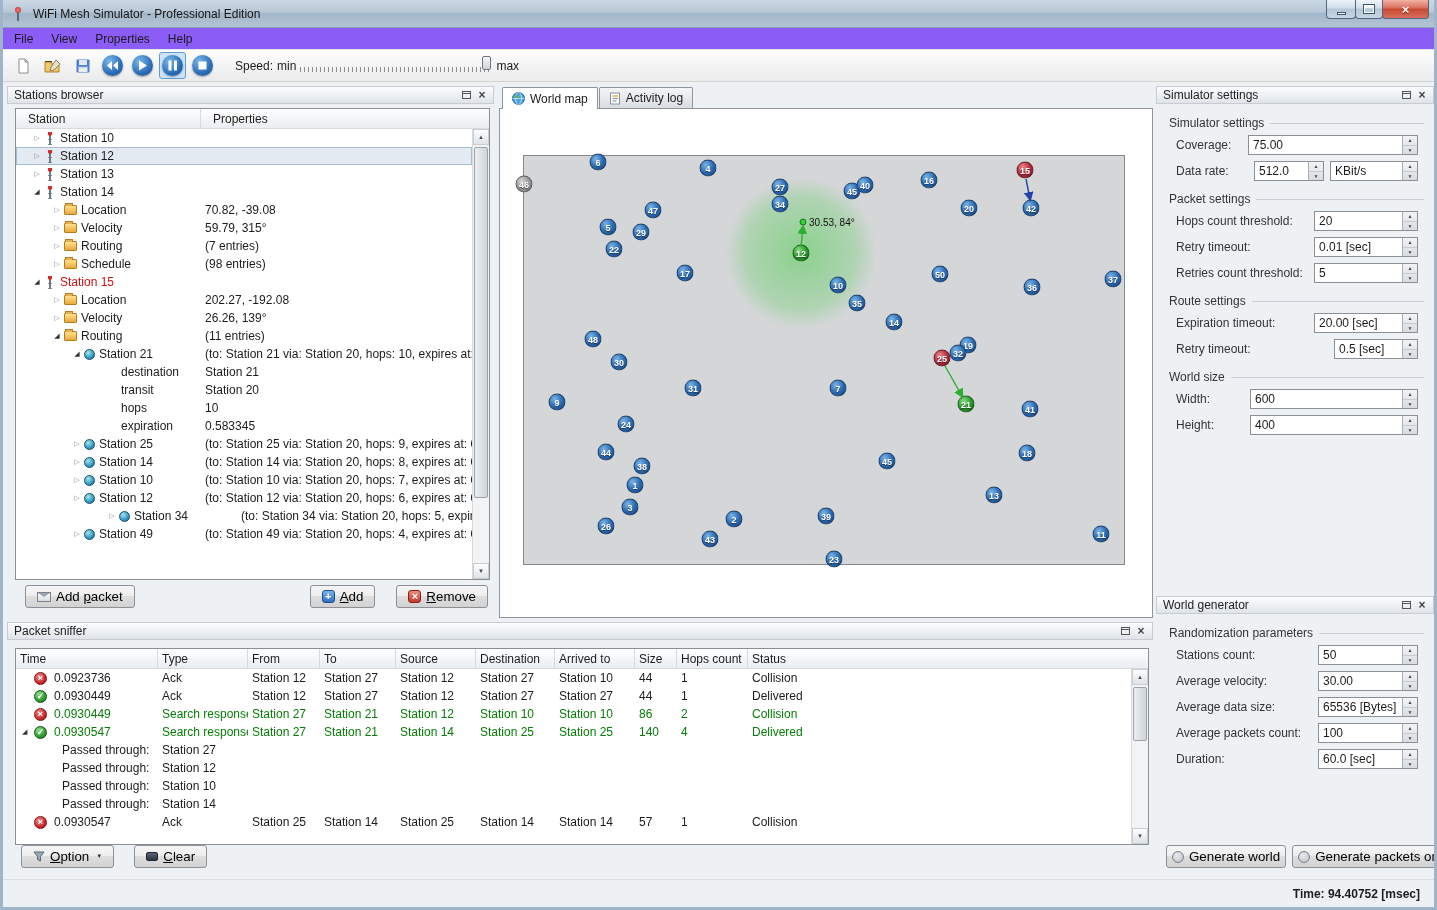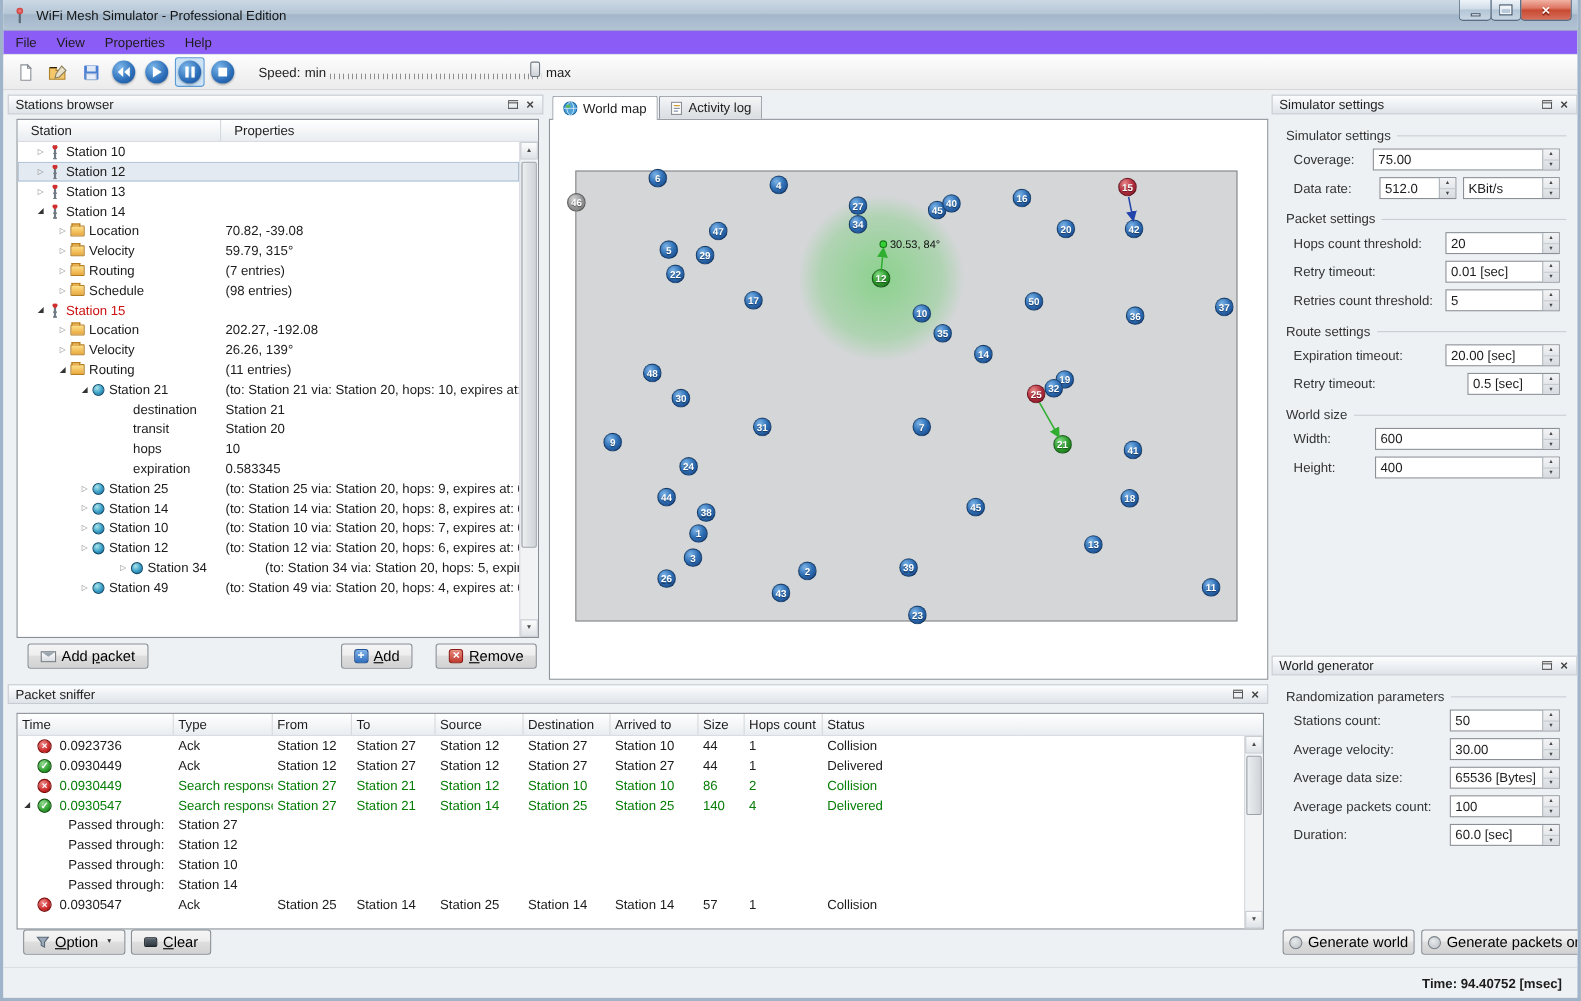--- a/index.html
+++ b/index.html
@@ -129,21 +129,21 @@
   .srow{display:flex;height:18px;align-items:center;}
   .sc{padding:0 4px;overflow:hidden;white-space:nowrap;flex-shrink:0;}
   .sc.flex{flex:1;}
   .c0{display:flex;align-items:center;padding-left:6px;}
   .stwisty{width:12px;font-size:7px;color:#333;flex-shrink:0;}
   .sic{width:13px;height:13px;border-radius:50%;color:#fff;font-size:9px;font-weight:bold;display:flex;align-items:center;justify-content:center;margin-right:7px;flex-shrink:0;}
   .sic.err{background:radial-gradient(circle at 35% 30%,#f08a8a,#cc2b2b 60%,#8f1414);border:1px solid #7e1010;}
   .sic.ok{background:radial-gradient(circle at 35% 30%,#93dc93,#2f9f2f 60%,#176017);border:1px solid #125312;}
   .green{color:#067d06;}
   .pt-label{padding-left:40px;}
-  .sniff-btnrow{position:absolute;left:14px;bottom:4px;height:24px;display:flex;align-items:center;gap:5px;}
+  .sniff-btnrow{position:absolute;left:14px;bottom:4px;height:24px;display:flex;align-items:center;gap:20px;}
   .dd-arrow{font-size:6px;color:#333;margin-left:2px;}
   .ic-funnel{display:inline-block;}
   .ic-clear{width:12px;height:9px;border-radius:2px;background:linear-gradient(#5a6672,#2d3640);border:1px solid #1d242b;}
 
   
   .vsb{position:absolute;top:20px;right:0;bottom:0;width:17px;background:#f2f3f5;border-left:1px solid #d5dade;display:flex;flex-direction:column;}
   .sb-btn{height:16px;font-size:6px;color:#4a4a4a;display:flex;align-items:center;justify-content:center;background:linear-gradient(#fdfdfd,#dfe3e7);border:1px solid #c8cdd2;}
   .sb-track{flex:1;position:relative;}
   .sb-thumb{position:absolute;left:1px;right:1px;border-radius:2px;background:linear-gradient(90deg,#eceef0,#cfd4d8);border:1px solid #9aa1a8;}
 

